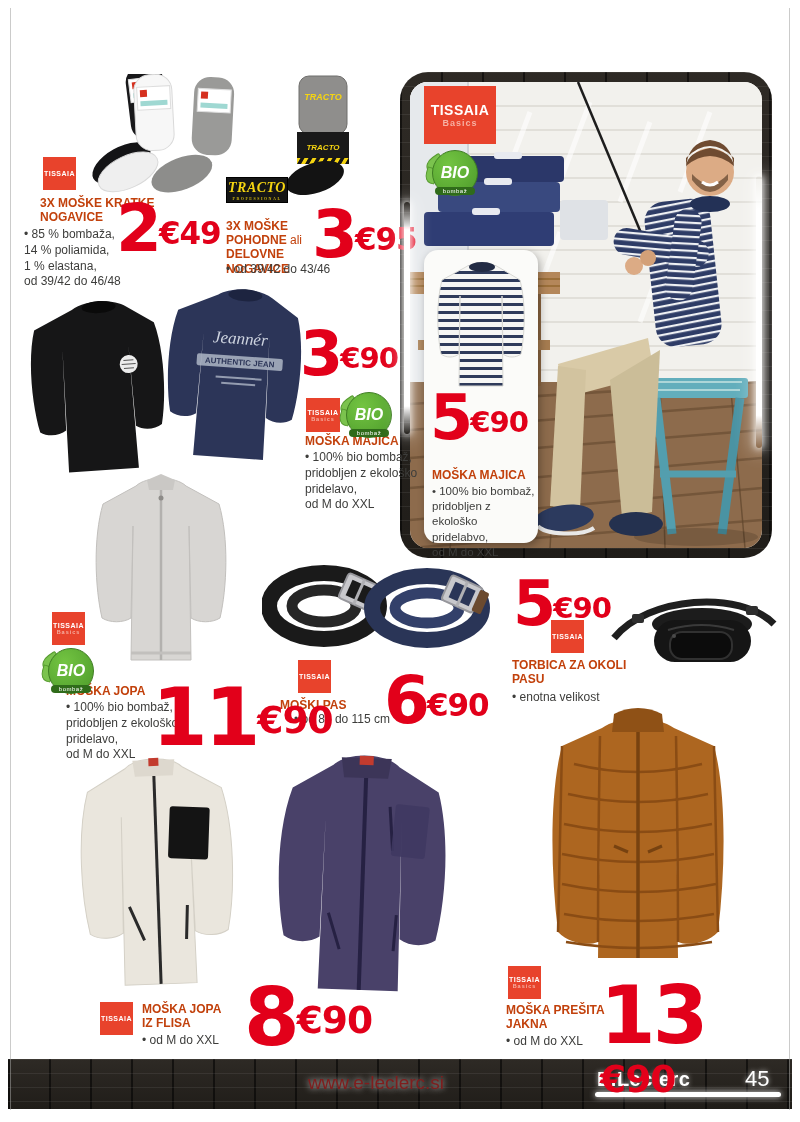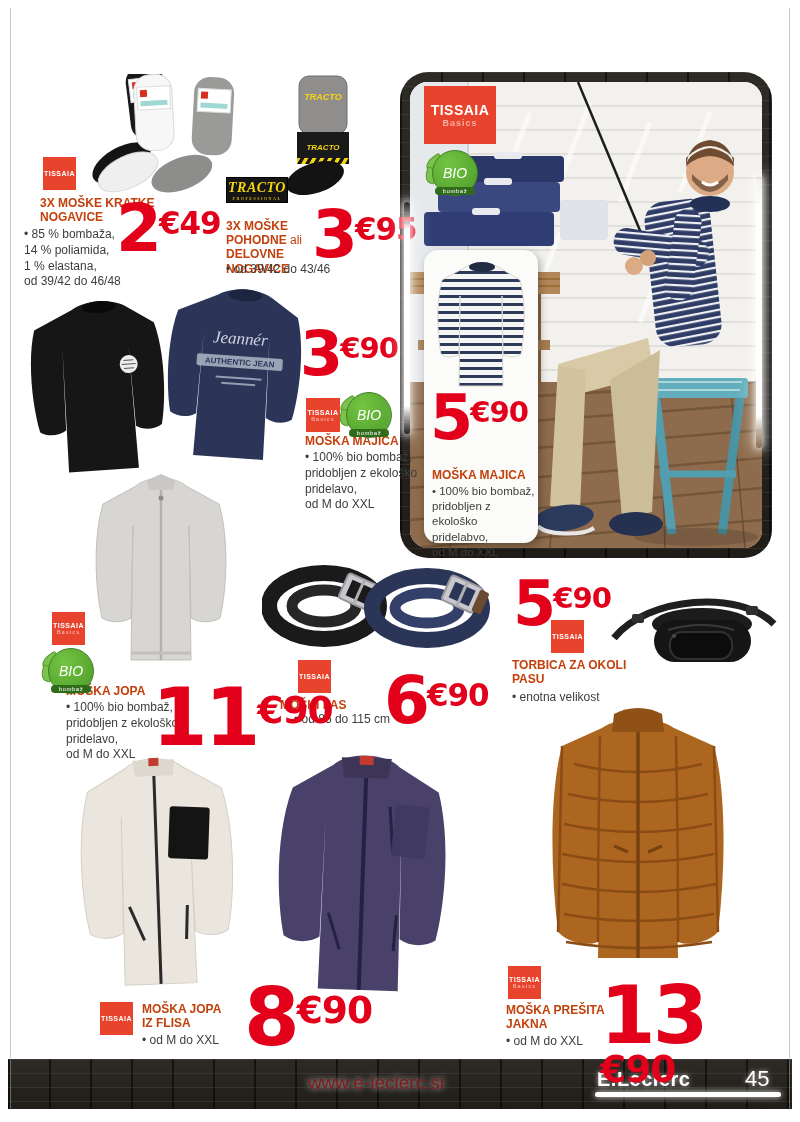--- a/index.html
+++ b/index.html
@@ -20,37 +20,37 @@
     box-shadow:0 0 7px 1px rgba(255,255,255,.95),0 0 20px 5px rgba(255,255,255,.45);}
   .neon-v{position:absolute;width:6px;border-radius:3px;z-index:30;
     background:linear-gradient(180deg,rgba(255,255,255,0),#fff 12%,#fff 88%,rgba(255,255,255,0));
     box-shadow:0 0 7px 1px rgba(255,255,255,.9),0 0 18px 5px rgba(255,255,255,.4);}
   .htitle{position:absolute;top:22px;left:0;right:0;text-align:center;color:#fdfdfd;
     font-size:35px;letter-spacing:1px;transform:scaleX(.82);font-weight:400;
     text-shadow:0 0 8px rgba(255,255,255,.9),0 0 20px rgba(255,255,255,.45);}
   
   .price{position:absolute;color:#e2001a;font-family:"DejaVu Sans",sans-serif;font-weight:bold;
          display:flex;align-items:flex-start;line-height:.76;letter-spacing:-3px;z-index:20;}
-  .price .sup{font-size:.47em;line-height:1;letter-spacing:-1px;margin-top:4px;}
+  .price .sup{font-size:.47em;line-height:1;letter-spacing:-1px;margin-top:14px;}
   .pr66{font-size:66px;} .pr62{font-size:62px;} .pr80{font-size:80px;}
   
   .pname{position:absolute;font-weight:bold;font-size:12px;line-height:1.18;color:#c2410c;
          white-space:pre-line;z-index:15;}
   .pname .light{font-weight:normal;}
   .pdesc{position:absolute;font-size:12px;line-height:1.32;color:#3d3d3b;white-space:pre-line;z-index:15;}
   
   .tissaia{position:absolute;background:#e8432c;color:#fff;display:flex;flex-direction:column;
     align-items:center;justify-content:center;font-weight:bold;z-index:15;letter-spacing:.5px;}
   .tissaia .tn{font-size:7px;} .tissaia .tb{font-size:5.5px;color:#f6b0a3;letter-spacing:1px;}
   .tissaia.lg{width:72px;height:58px;} .tissaia.lg .tn{font-size:14px;} .tissaia.lg .tb{font-size:9px;}
   .tissaia.sm{width:33px;height:33px;}
   .bio{position:absolute;width:46px;height:46px;z-index:16;}
   .bio .circ{position:absolute;inset:0;border-radius:50%;display:flex;align-items:center;justify-content:center;
-    background:radial-gradient(circle at 35% 30%,#73c442,#4c9a2a);color:#fff;font-weight:normal;
-    font-style:italic;font-size:14px;border:1px solid #3e7d22;}
+    background:radial-gradient(circle at 35% 30%,#73c442,#4c9a2a);color:#fff;font-weight:bold;
+    font-style:italic;font-size:16px;border:1px solid #3e7d22;}
   .bio .leaf{position:absolute;width:17px;height:11px;background:#7bc34e;border:1px solid #569a2f;
     border-radius:60% 10% 60% 10%;left:-7px;top:7px;transform:rotate(-35deg);}
   .bio .leaf2{top:20px;left:-9px;transform:rotate(-75deg);width:14px;height:9px;}
   .bio .sub{position:absolute;left:3px;right:3px;bottom:1px;background:#2f6b1a;color:#fff;
     font-size:6px;text-align:center;border-radius:4px;padding:1px 0;letter-spacing:.5px;}
   .tracto-logo{position:absolute;background:#151515;border:1px solid #000;color:#f5d411;
     display:flex;flex-direction:column;align-items:center;justify-content:center;
     font-family:"Liberation Serif",serif;font-weight:bold;font-style:italic;z-index:15;}
   .tracto-logo .t1{font-size:14px;letter-spacing:.5px;}
   .tracto-logo .t2{font-size:4px;letter-spacing:1.5px;color:#d3b70f;font-style:normal;}

